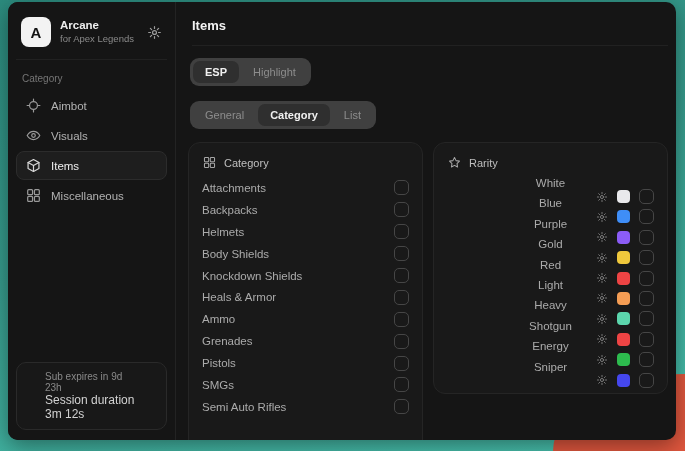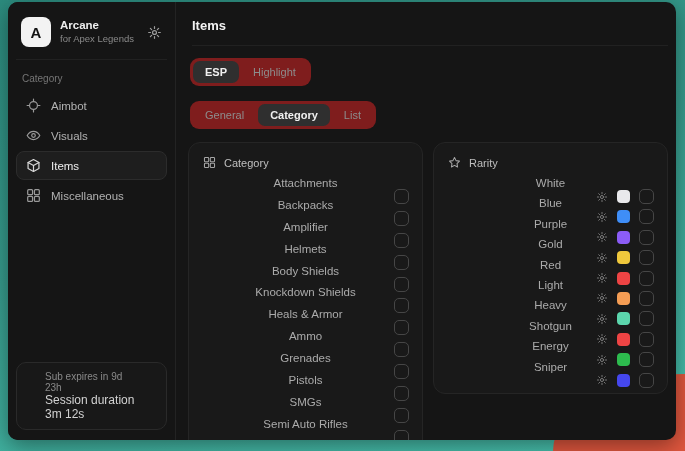--- a/index.html
+++ b/index.html
@@ -27,31 +27,31 @@
   .nav-item{display:flex;align-items:center;gap:10px;height:27px;padding:0 9px;border-radius:8px;color:#b2b2b2;font-size:11.5px;border:1px solid transparent;margin-bottom:1px;cursor:pointer;}
   .nav-item.active{background:#1e1e1e;border-color:#2c2c2c;color:#ededed;}
   .nav-item .icon{color:#999;display:flex;}
   .nav-item.active .icon{color:#d8d8d8;}
   .session-box{margin-top:auto;border:1px solid #2a2a2a;border-radius:10px;padding:8px 28px;background:#181818;}
   .session-line1{font-size:10px;color:#8a8a8a;}
   .session-line2{font-size:12px;color:#d2d2d2;}
   
   .main{flex:1;padding:14px 8px 0 12px;display:flex;flex-direction:column;overflow:hidden;}
   .page-title{font-size:13px;font-weight:700;color:#f2f2f2;margin:2px 0 0 4px;padding-bottom:12px;border-bottom:1px solid #212121;}
-  .seg{display:inline-flex;align-items:center;background:#7f1d1d;border-radius:9px;padding:3px;gap:2px;width:max-content;margin-left:2px;}
+  .seg{display:inline-flex;align-items:center;background:#404040;border-radius:9px;padding:3px;gap:2px;width:max-content;margin-left:2px;}
   .seg-btn{font-size:11px;color:#8d8d8d;padding:5px 12px;border-radius:7px;cursor:pointer;white-space:nowrap;}
   .seg-btn.active{background:#2f2f2f;color:#f0f0f0;font-weight:700;}
   .seg.mode{margin-top:12px;}
   .seg.view{margin-top:15px;}
   .panels{display:flex;gap:10px;margin-top:13px;align-items:flex-start;}
   .panel{flex:1;background:#191919;border:1px solid #252525;border-radius:12px;padding:10px 13px 12px;box-sizing:border-box;}
   .panel-header{display:flex;align-items:center;gap:8px;font-size:11px;color:#bfbfbf;margin:3px 1px 8px;}
   .panel-header .icon{color:#a5a5a5;display:flex;}
   .row{display:flex;align-items:center;}
-  .cat-row{height:21.9px;flex-direction:column;}
+  .cat-row{height:21.9px;}
   .rar-row{height:20.4px;flex-direction:column;}
   .row-label{font-size:11.5px;color:#ababab;}
   .checkbox{width:15px;height:15px;border:1.5px solid #464646;border-radius:5px;margin-left:auto;box-sizing:border-box;background:transparent;cursor:pointer;flex:none;}
   .rarity-controls{margin-left:auto;display:flex;align-items:center;gap:9px;}
   .rarity-controls .checkbox{margin-left:0;}
   .row-gear{color:#7a7a7a;display:flex;cursor:pointer;}
   .swatch{width:13px;height:13px;border-radius:4px;cursor:pointer;flex:none;}
   .icon svg{display:block;}
 </style>
 </head>
@@ -151,24 +151,20 @@
         <div id="category-rows">
             <div class="row cat-row">
               <span class="row-label">Attachments</span>
               <span class="checkbox"></span>
             </div>
             <div class="row cat-row">
               <span class="row-label">Backpacks</span>
               <span class="checkbox"></span>
             </div>
             <div class="row cat-row">
-              <span class="row-label">Amplifier</span>
-              <span class="checkbox"></span>
-            </div>
-            <div class="row cat-row">
               <span class="row-label">Helmets</span>
               <span class="checkbox"></span>
             </div>
             <div class="row cat-row">
               <span class="row-label">Body Shields</span>
               <span class="checkbox"></span>
             </div>
             <div class="row cat-row">
               <span class="row-label">Knockdown Shields</span>
               <span class="checkbox"></span>

